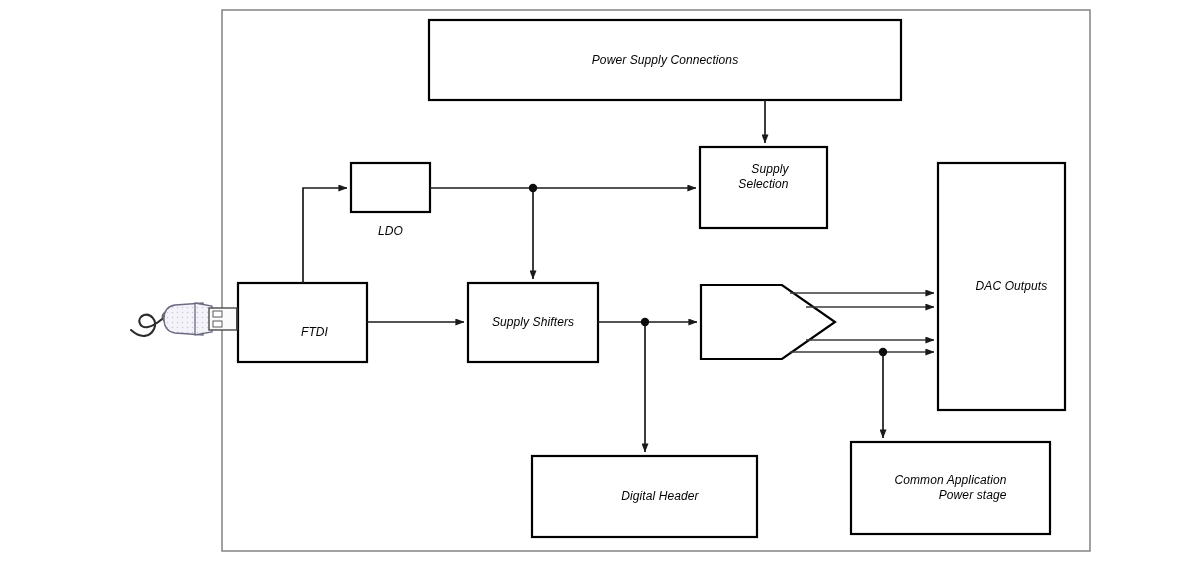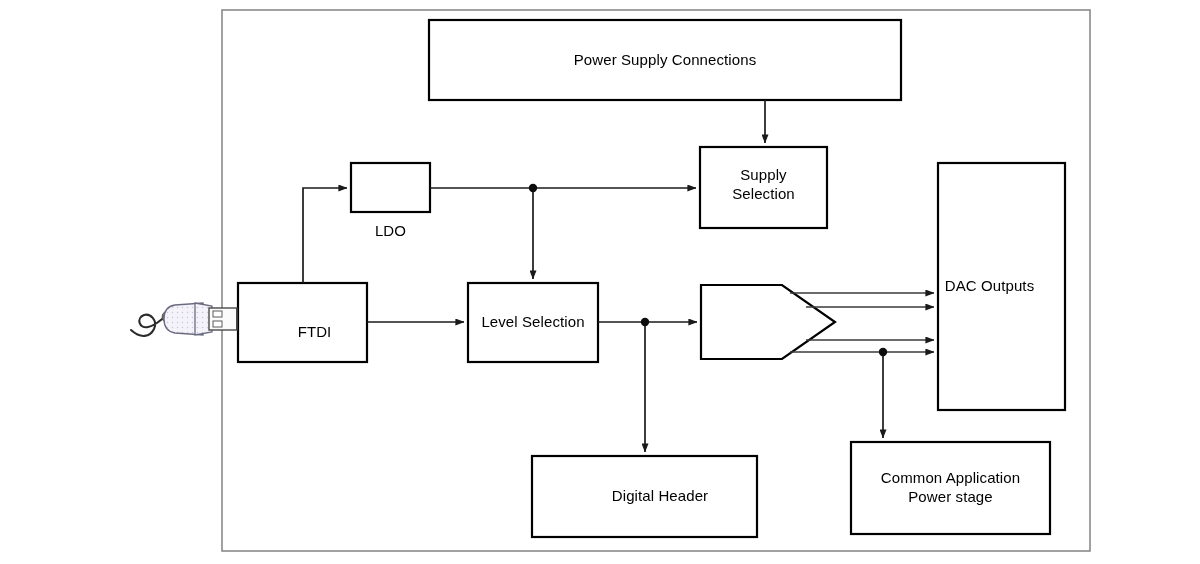--- a/index.html
+++ b/index.html
@@ -25,28 +25,29 @@
     left: 0;
     top: 0;
     width: 1200px;
     height: 564px;
   }
   .blk-label {
     position: absolute;
     display: flex;
     align-items: center;
     justify-content: center;
-    text-align: center;
+    text-align: right;
     color: #000000;
     font-family: "Liberation Sans", sans-serif;
-    font-size: 15px;
+    font-size: 12px;
     line-height: 1.25;
     letter-spacing: 0.1px;
     white-space: pre-line;
     pointer-events: none;
+    font-style: italic;
   }
 </style>
 </head>
 <body>
 
 <div id="stage">
 
   <svg id="svg-layer" viewBox="0 0 1200 564" xmlns="http://www.w3.org/2000/svg">
     <defs>
       <marker id="arrowhead" markerWidth="9" markerHeight="7" refX="8.6" refY="3.5" orient="auto" markerUnits="userSpaceOnUse">
@@ -122,28 +123,28 @@
       <rect x="213" y="321" width="9" height="6" fill="#ffffff" stroke="#5a5a5a" stroke-width="1"></rect>
 
       <line x1="237" y1="308" x2="237" y2="330" stroke="#3a3a3a" stroke-width="1.6"></line>
     </g>
   </svg>
 
   <div class="blk-label" style="left:429px; top:20px; width:472px; height:80px;">Power Supply Connections</div>
 
   <div class="blk-label" style="left:351px; top:163px; width:79px; height:49px;margin-top:44px;">LDO</div>
 
-  <div class="blk-label" style="left:700px; top:156px; width:127px; height:58px;">Supply
+  <div class="blk-label" style="left:700px; top:148px; width:127px; height:58px;">Supply
 Selection</div>
 
-  <div class="blk-label" style="left:926px; top:163px; width:127px; height:247px;border-radius:14px;">DAC Outputs</div>
+  <div class="blk-label" style="left:948px; top:163px; width:127px; height:247px;border-radius:14px;">DAC Outputs</div>
 
   <div class="blk-label" style="left:238px; top:283px; width:129px; height:98px;padding-left:12px;">FTDI</div>
 
-  <div class="blk-label" style="left:468px; top:283px; width:130px; height:79px;">Level Selection</div>
+  <div class="blk-label" style="left:468px; top:283px; width:130px; height:79px;">Supply Shifters</div>
 
 
   <div class="blk-label" style="left:532px; top:456px; width:256px; height:81px;">Digital Header</div>
 
   <div class="blk-label" style="left:851px; top:442px; width:199px; height:92px;">Common Application
 Power stage</div>
 
 </div>
 
 </body></html>

